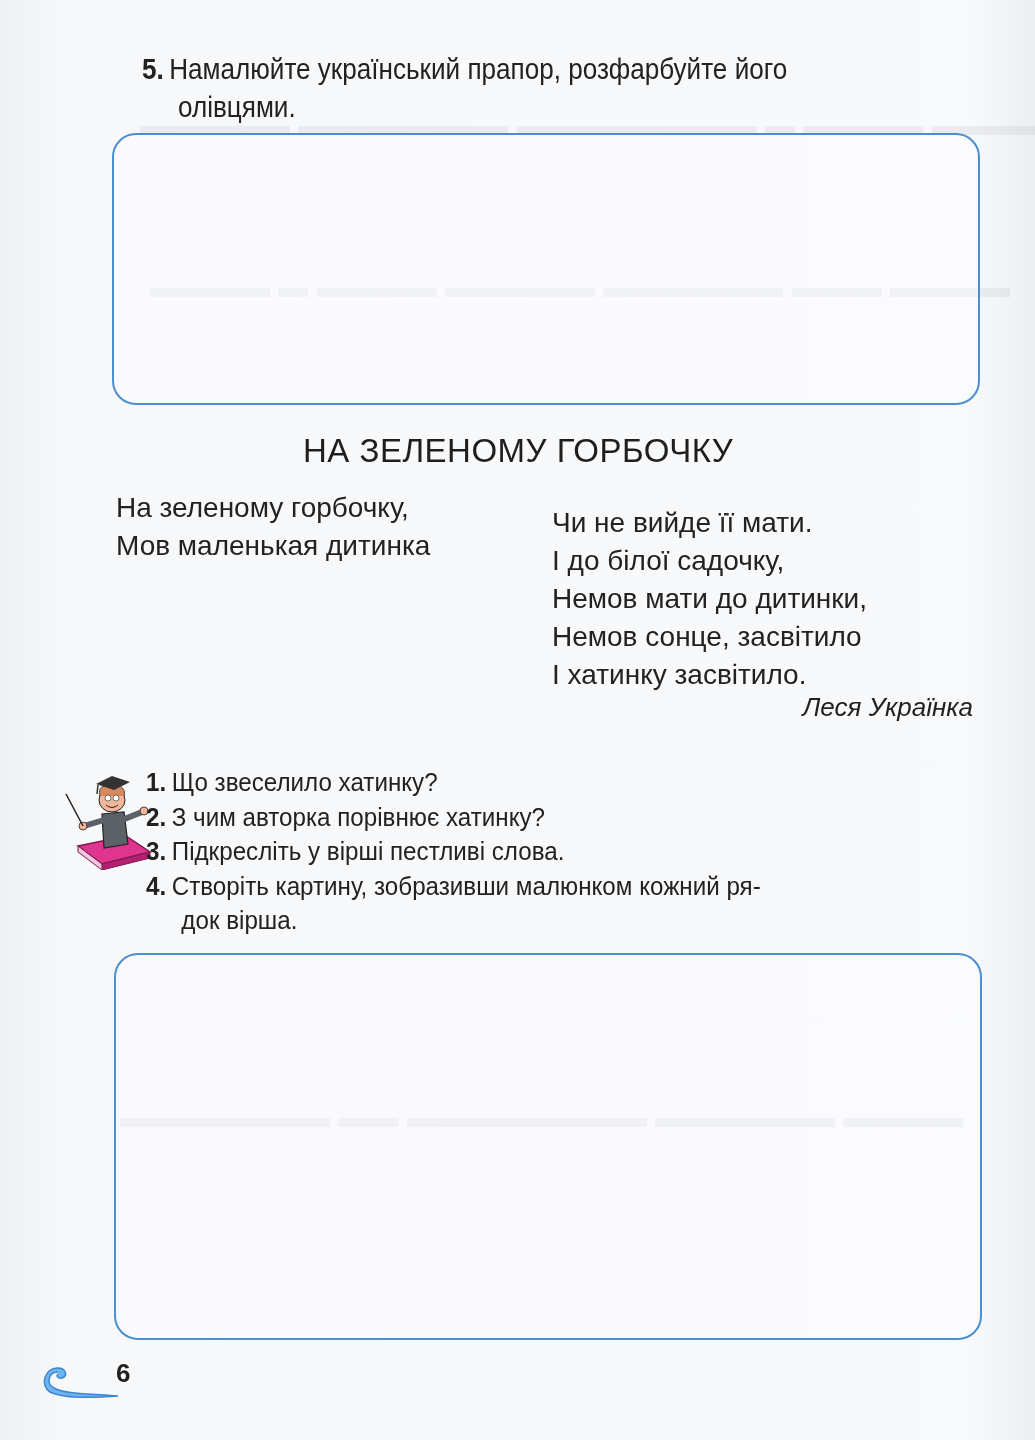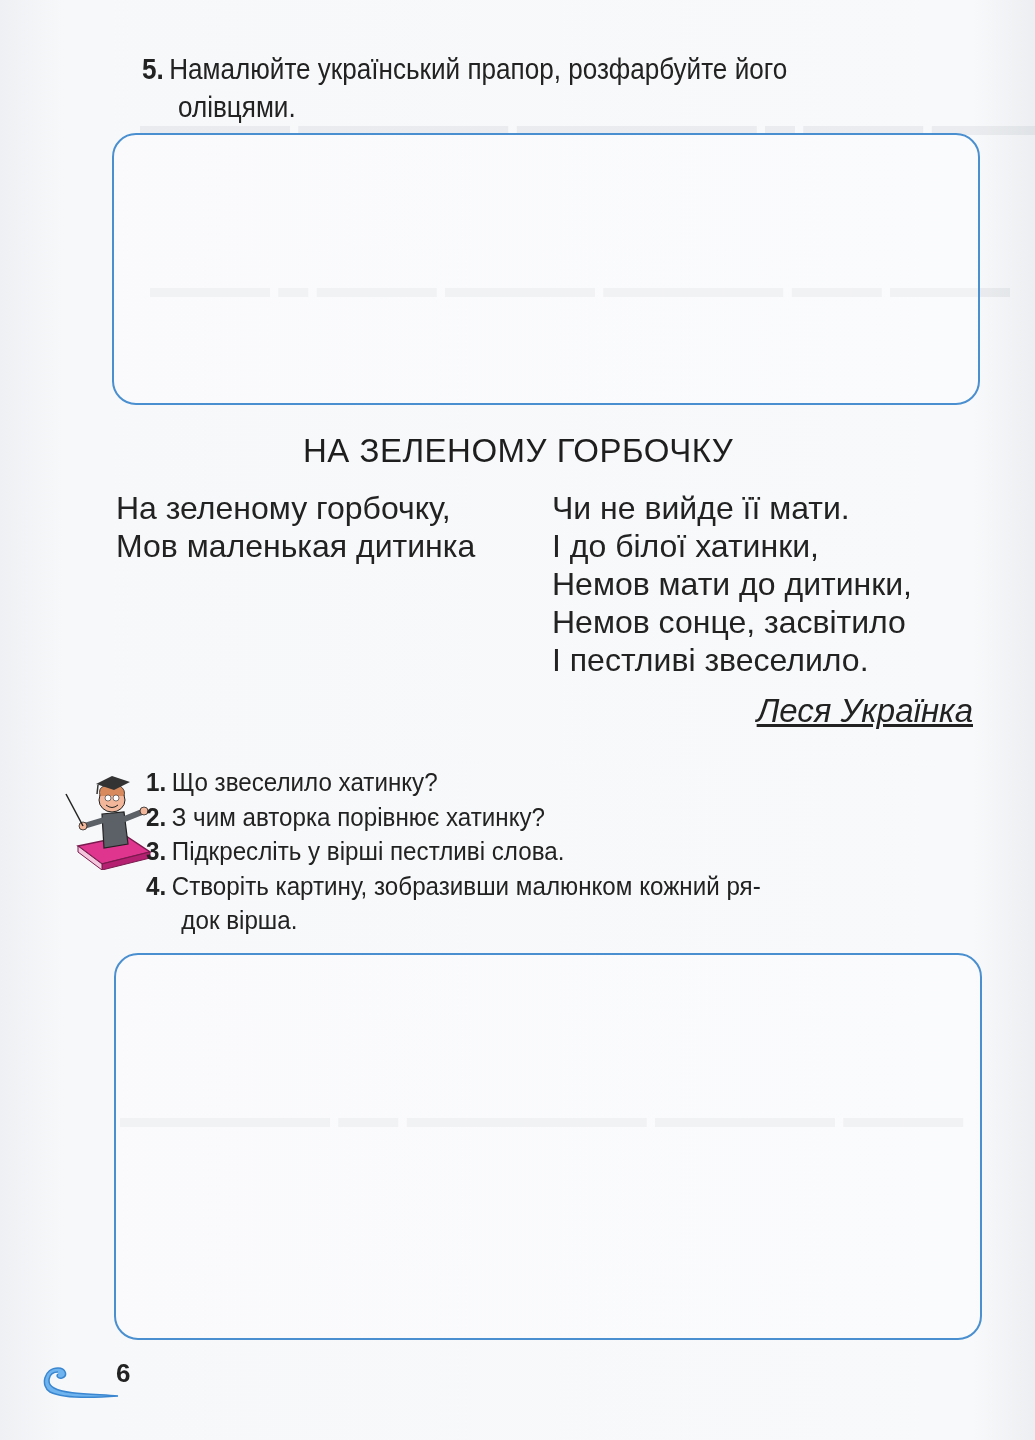--- a/index.html
+++ b/index.html
@@ -25,25 +25,25 @@
     .task5 .line2 { display: block; padding-left: 40px; }
     .draw-box {
       position: absolute; border: 2px solid #4a8fcf; border-radius: 24px;
       background: rgba(255,255,255,0.35);
     }
     .title {
       position: absolute; left: 303px; top: 432px; font-size: 33px; font-weight: normal;
       letter-spacing: 0.5px; color: #1e1e1e;
     }
     .poem-col {
-      position: absolute; top: 489px; font-size: 32px; line-height: 38px; color: #222;
+      position: absolute; top: 489px; font-size: 28px; line-height: 38px; color: #222;
     }
     .poem-col .ln { display: block; white-space: nowrap; }
     .author {
-      position: absolute; right: 62px; top: 692px; font-size: 33px; font-style: italic; text-decoration: underline;
+      position: absolute; right: 62px; top: 692px; font-size: 26px; font-style: italic;
     }
     .mascot { position: absolute; left: 64px; top: 768px; width: 96px; height: 102px; }
     .questions {
       position: absolute; left: 146px; top: 765px; width: 920px;
       font-size: 26px; line-height: 34.5px; transform: scaleX(0.93); transform-origin: left top;
     }
     .questions .q { display: block; white-space: nowrap; }
     .questions .n { font-weight: bold; margin-right: 6px; }
     .questions .cont { display: block; padding-left: 38px; }
     .page-num {
@@ -67,26 +67,26 @@
 
   <div class="draw-box" style="left:112px;top:133px;width:864px;height:268px;"></div>
 
   <div class="title">НА ЗЕЛЕНОМУ ГОРБОЧКУ</div>
 
   <div class="poem-col" style="left:116px;">
     <span class="ln">На зеленому горбочку,</span>
     <span class="ln">Мов маленькая дитинка</span>
   </div>
 
-  <div class="poem-col" style="left:552px;">
+  <div class="poem-col" style="left:552px;margin-top:15px;">
     <span class="ln">Чи не вийде її мати.</span>
-    <span class="ln">І до білої хатинки,</span>
+    <span class="ln">І до білої садочку,</span>
     <span class="ln">Немов мати до дитинки,</span>
     <span class="ln">Немов сонце, засвітило</span>
-    <span class="ln">І пестливі звеселило.</span>
+    <span class="ln">І хатинку засвітило.</span>
   </div>
 
   <div class="author">Леся Українка</div>
 
   <svg class="mascot" viewBox="0 0 96 102">
 
     <path d="M14 78 L62 68 L86 84 L38 96 Z" fill="#e0358f" stroke="#7a1a4e" stroke-width="1.5"></path>
     <path d="M38 96 L86 84 L86 90 L38 102 Z" fill="#b62070" stroke="#7a1a4e" stroke-width="1"></path>
     <path d="M14 78 L38 96 L38 102 L14 84 Z" fill="#f4c6dd" stroke="#7a1a4e" stroke-width="1"></path>
 

